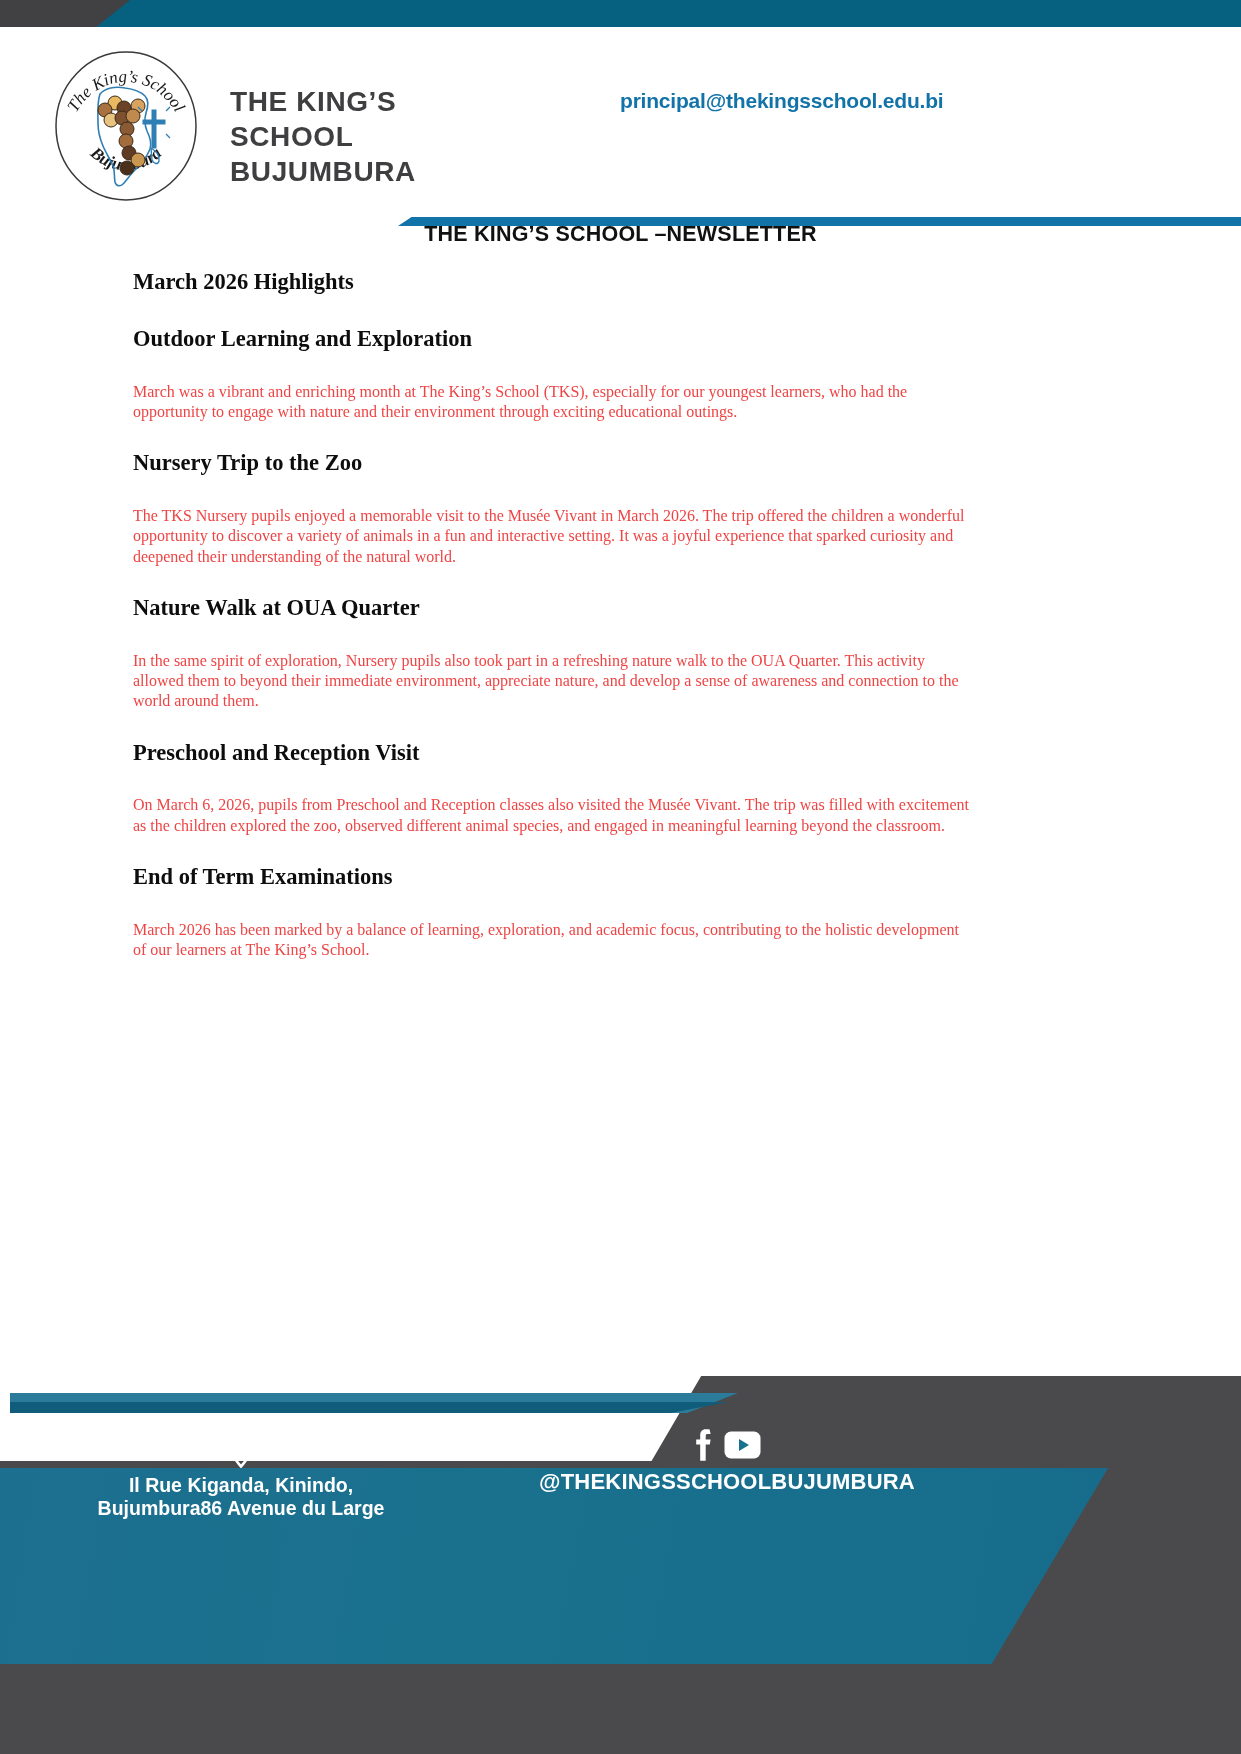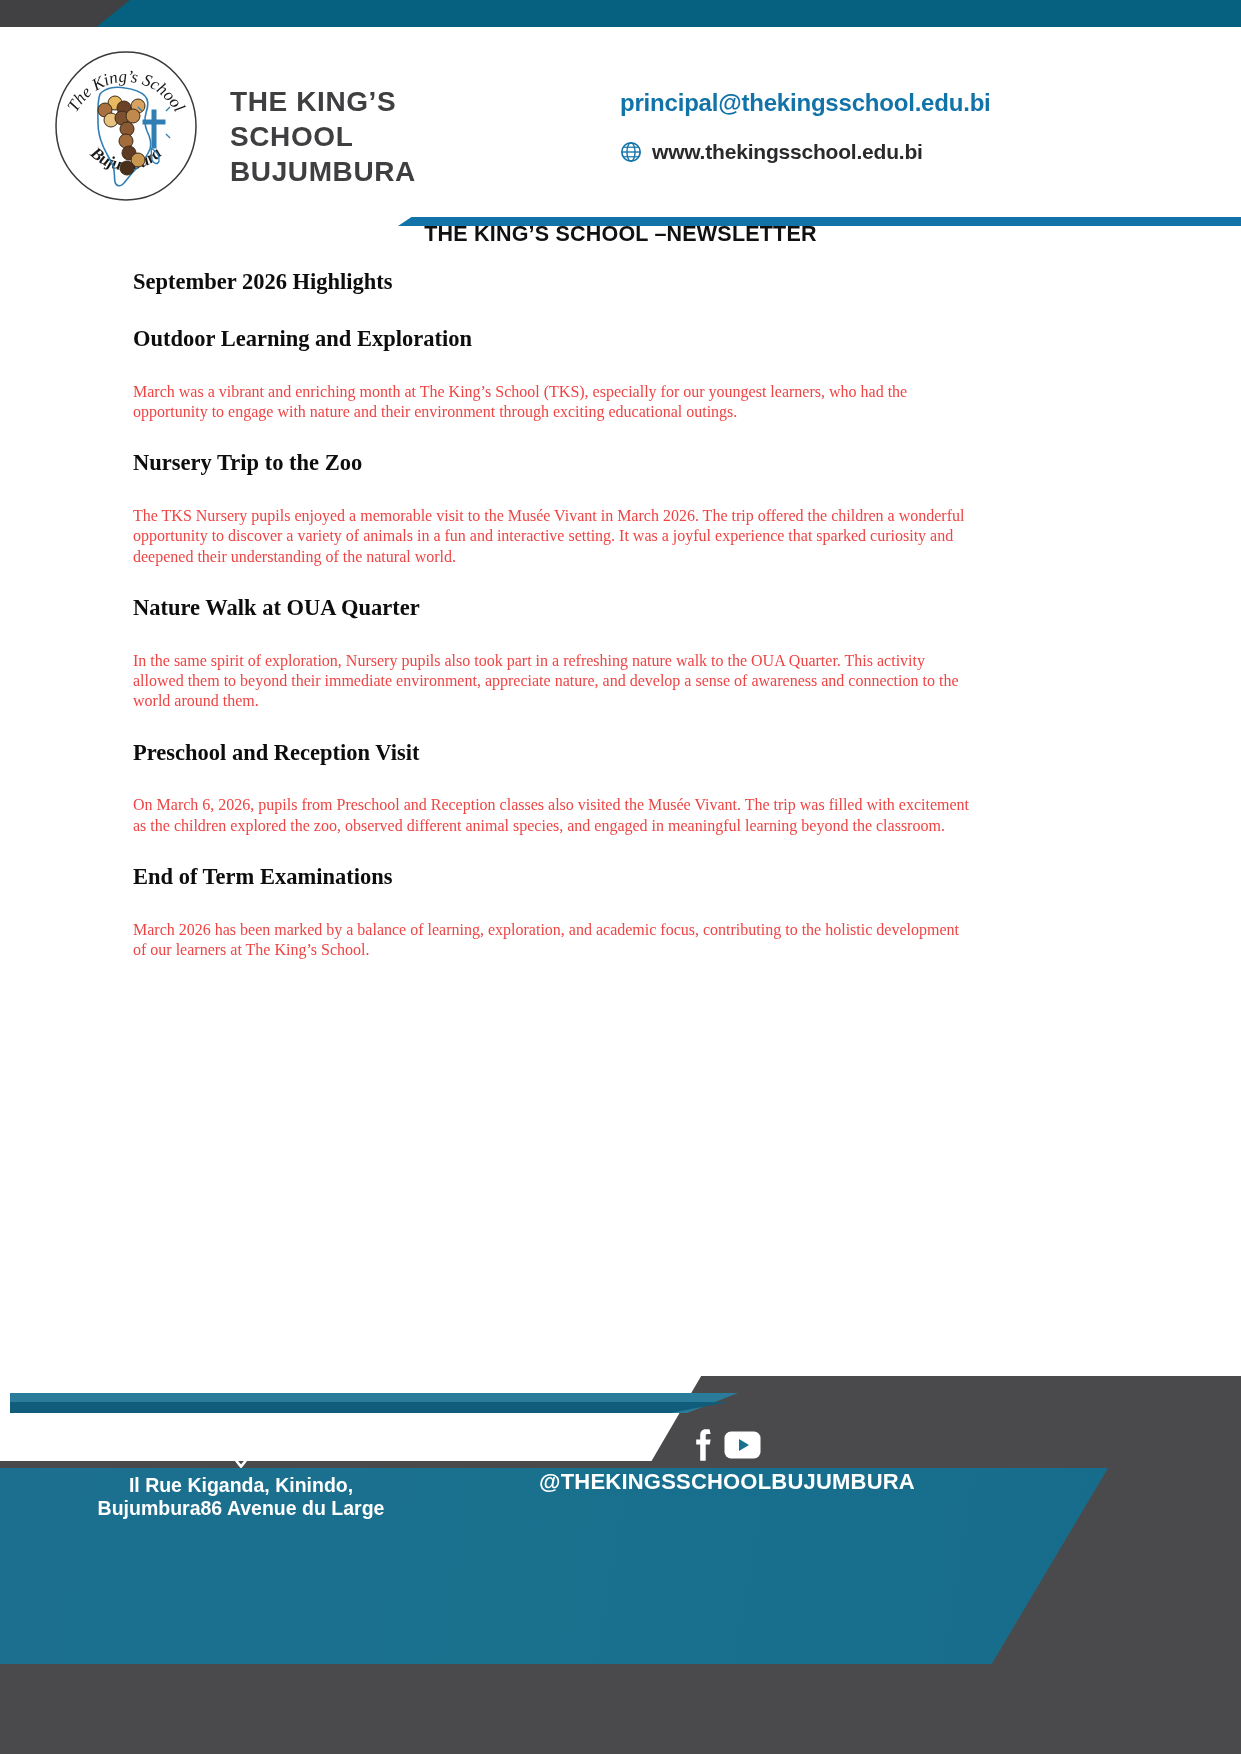--- a/index.html
+++ b/index.html
@@ -63,21 +63,21 @@
 
   
   #contact-block {
     position: absolute;
     left: 620px; top: 62px;
     width: 560px;
   }
   #email-line {
     font-family: "Liberation Sans", sans-serif;
     font-weight: bold;
-    font-size: 24px;
+    font-size: 21px;
     color: #1273a8;
     letter-spacing: -0.2px;
     white-space: nowrap;
   }
   #website-line {
     margin-top: 23px;
     display: flex;
     align-items: center;
     gap: 10px;
   }
@@ -271,42 +271,30 @@
   </div>
 
   <div id="brand-name">
     <div>THE KING’S</div>
     <div>SCHOOL</div>
     <div>BUJUMBURA</div>
   </div>
 
   <div id="contact-block">
     <div id="email-line">principal@thekingsschool.edu.bi</div>
-    <div id="website-line">
-      <span class="globe-icon">
-        <svg viewBox="0 0 24 24" width="22" height="22" aria-hidden="true">
-          <circle cx="12" cy="12" r="10" fill="none" stroke="#1273a8" stroke-width="1.8"></circle>
-          <ellipse cx="12" cy="12" rx="4.4" ry="10" fill="none" stroke="#1273a8" stroke-width="1.5"></ellipse>
-          <line x1="2" y1="12" x2="22" y2="12" stroke="#1273a8" stroke-width="1.5"></line>
-          <line x1="3.6" y1="6.8" x2="20.4" y2="6.8" stroke="#1273a8" stroke-width="1.3"></line>
-          <line x1="3.6" y1="17.2" x2="20.4" y2="17.2" stroke="#1273a8" stroke-width="1.3"></line>
-        </svg>
-      </span>
-      <span class="wtext">www.thekingsschool.edu.bi</span>
-    </div>
   </div>
 
   <div id="header-rule"></div>
 </div>
 
 <div id="doc-title">THE KING’S SCHOOL –NEWSLETTER</div>
 
 <div id="doc-body">
 
-  <div class="sec-heading">September 2026 Highlights</div>
+  <div class="sec-heading">March 2026 Highlights</div>
 
   <div class="sec-heading">Outdoor Learning and Exploration</div>
   <div class="sec-para">March was a vibrant and enriching month at The King’s School (TKS), especially for our youngest learners, who had the opportunity to engage with nature and their environment through exciting educational outings.</div>
 
   <div class="sec-heading">Nursery Trip to the Zoo</div>
   <div class="sec-para">The TKS Nursery pupils enjoyed a memorable visit to the Musée Vivant in March 2026. The trip offered the children a wonderful opportunity to discover a variety of animals in a fun and interactive setting. It was a joyful experience that sparked curiosity and deepened their understanding of the natural world.</div>
 
   <div class="sec-heading">Nature Walk at OUA Quarter</div>
   <div class="sec-para">In the same spirit of exploration, Nursery pupils also took part in a refreshing nature walk to the OUA Quarter. This activity allowed them to beyond their immediate environment, appreciate nature, and develop a sense of awareness and connection to the world around them.</div>
 

